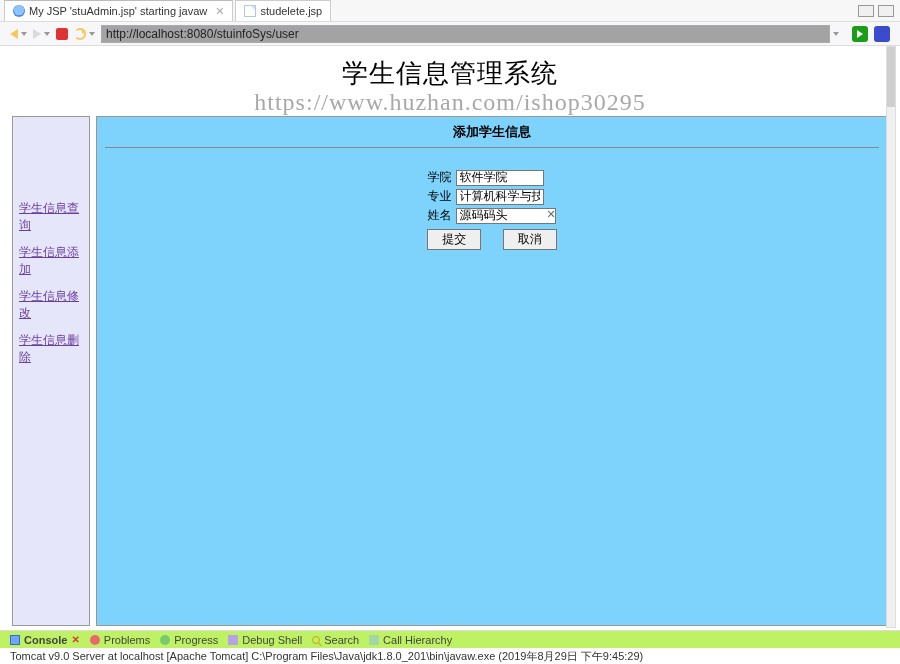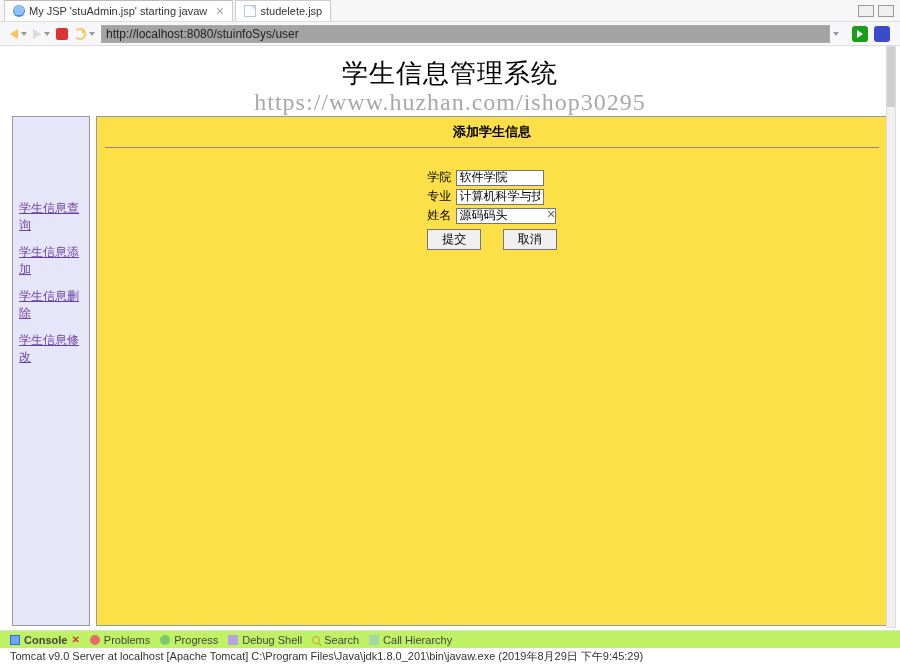--- a/index.html
+++ b/index.html
@@ -37,28 +37,28 @@
   
   .page-area { position: absolute; top: 46px; bottom: 34px; left: 0; right: 0; overflow: hidden; }
 
   .page-header { text-align: center; padding-top: 6px; }
   .page-title { font-family: "SimSun", serif; font-size: 26px; font-weight: normal; margin: 4px 0 0 0; letter-spacing: 1px; }
   .watermark { font-family: Georgia, "Times New Roman", serif; font-size: 24px; color: #a8a8a8; letter-spacing: 1px; margin-top: -2px; }
 
   .frames { display: flex; height: calc(100% - 64px); padding: 0 12px 10px 12px; gap: 6px; }
   .sidebar { width: 78px; border: 1px solid #999; background: #e6e6fa; padding-top: 78px; }
   .sidebar a { display: block; color: #6b3fa0; text-decoration: underline; font-size: 12px; padding: 5px 6px; cursor: pointer; }
-  .main { flex: 1; border: 1px solid #999; background: #fde047; padding: 4px 8px; position: relative; }
+  .main { flex: 1; border: 1px solid #999; background: #7dd3fc; padding: 4px 8px; position: relative; }
   .sub-title { text-align: center; font-weight: bold; font-size: 13px; padding: 2px 0 6px 0; }
   .hr { border: none; border-top: 1px solid #888; margin: 0 0 20px 0; }
 
   .form-wrap { display: flex; justify-content: center; }
   .form-tbl { border-collapse: collapse; }
   .form-tbl td { padding: 1px 2px; font-size: 12px; vertical-align: middle; }
-  .form-tbl td.lbl { text-align: left; white-space: nowrap; }
+  .form-tbl td.lbl { text-align: right; white-space: nowrap; }
   .form-tbl input[type=text] { width: 88px; height: 16px; border: 1px solid #767676; font-size: 12px; padding: 0 3px; font-family: inherit; }
   .form-tbl input.with-x { width: 100px; }
   .clear-x { position: absolute; font-size: 11px; color: #666; cursor: pointer; }
   .btn-row td { text-align: center; padding-top: 4px; }
   .btn { font-size: 12px; padding: 1px 14px; border: 1px solid #767676; background: #efefef; cursor: pointer; font-family: inherit; }
   .btn + .btn { margin-left: 18px; }
 
   
   .bottom { position: absolute; bottom: 0; left: 0; right: 0; height: 34px; background: #fff; }
   .views-row { height: 18px; display: flex; align-items: center; gap: 10px; padding: 0 10px; font-size: 11px; color: #444; border-top: 1px solid #ddd; background: #bef264; }
@@ -124,22 +124,22 @@
   <div class="page-area">
     <div class="page-header">
       <h1 class="page-title">学生信息管理系统</h1>
       <div class="watermark">https://www.huzhan.com/ishop30295</div>
     </div>
 
     <div class="frames">
       <div class="sidebar">
         <a>学生信息查询</a>
         <a>学生信息添加</a>
+        <a>学生信息修改</a>
         <a>学生信息删除</a>
-        <a>学生信息修改</a>
       </div>
 
       <div class="main">
         <div class="sub-title">添加学生信息</div>
         <hr class="hr">
         <div class="form-wrap">
           <table class="form-tbl">
             <tbody>
                 <tr>
               <td class="lbl">学院</td>

